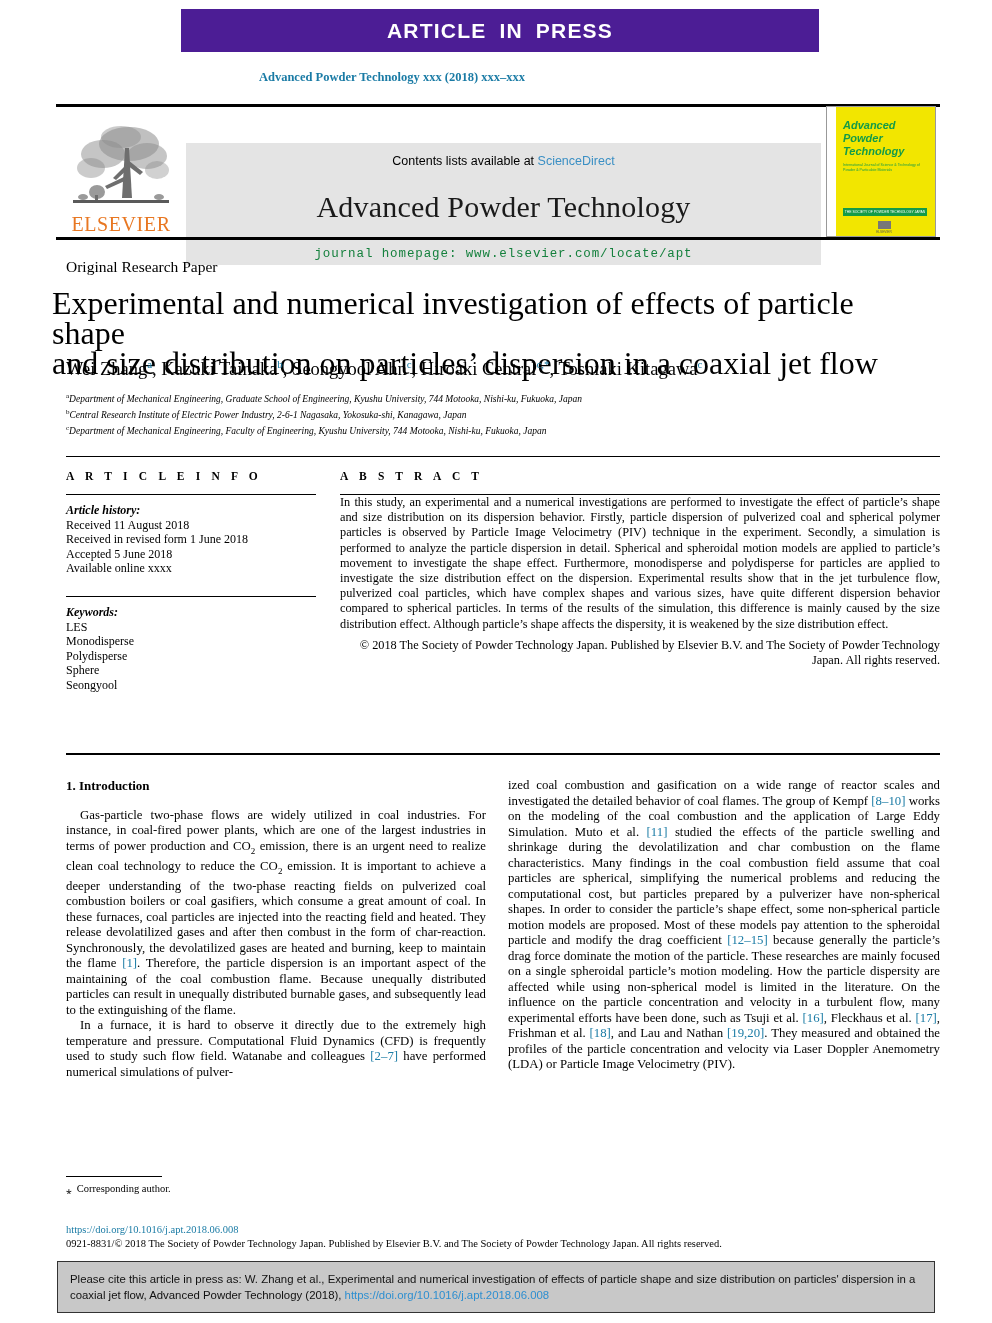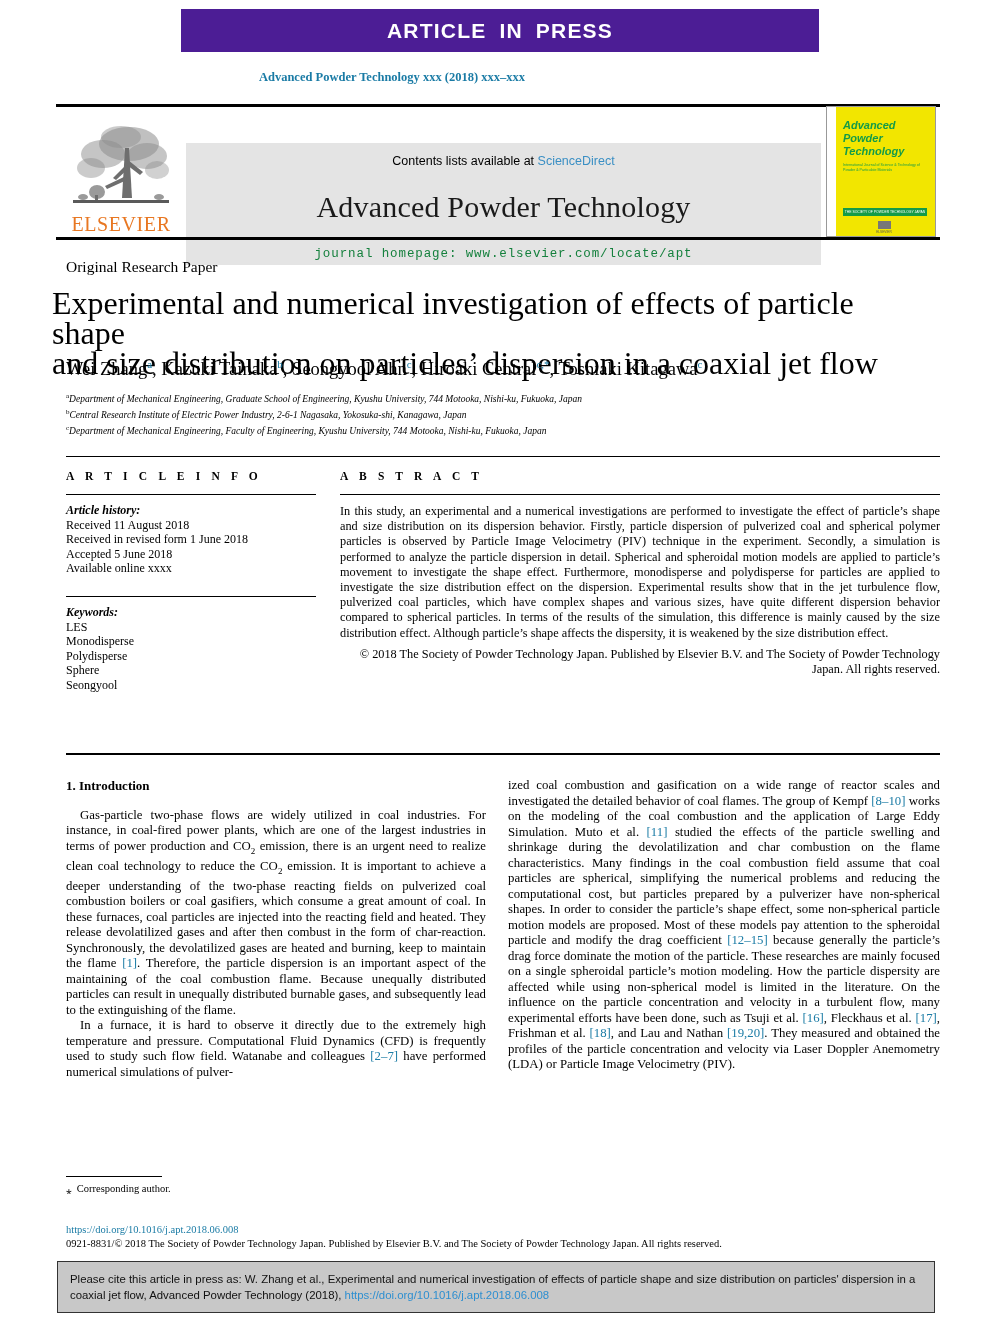--- a/index.html
+++ b/index.html
@@ -310,21 +310,20 @@
   }
   .info-group .lbl {
     font-style: italic;
     font-weight: bold;
   }
   .abs-body {
     font-family: "Liberation Serif", serif;
     font-size: 12.3px;
     line-height: 15.2px;
     text-align: justify;
-    margin-top: 9px;
     color: #000;
   }
   .abs-copy {
     font-family: "Liberation Serif", serif;
     font-size: 12.3px;
     line-height: 15.2px;
     text-align: right;
     margin-top: 6px;
     color: #000;
   }

